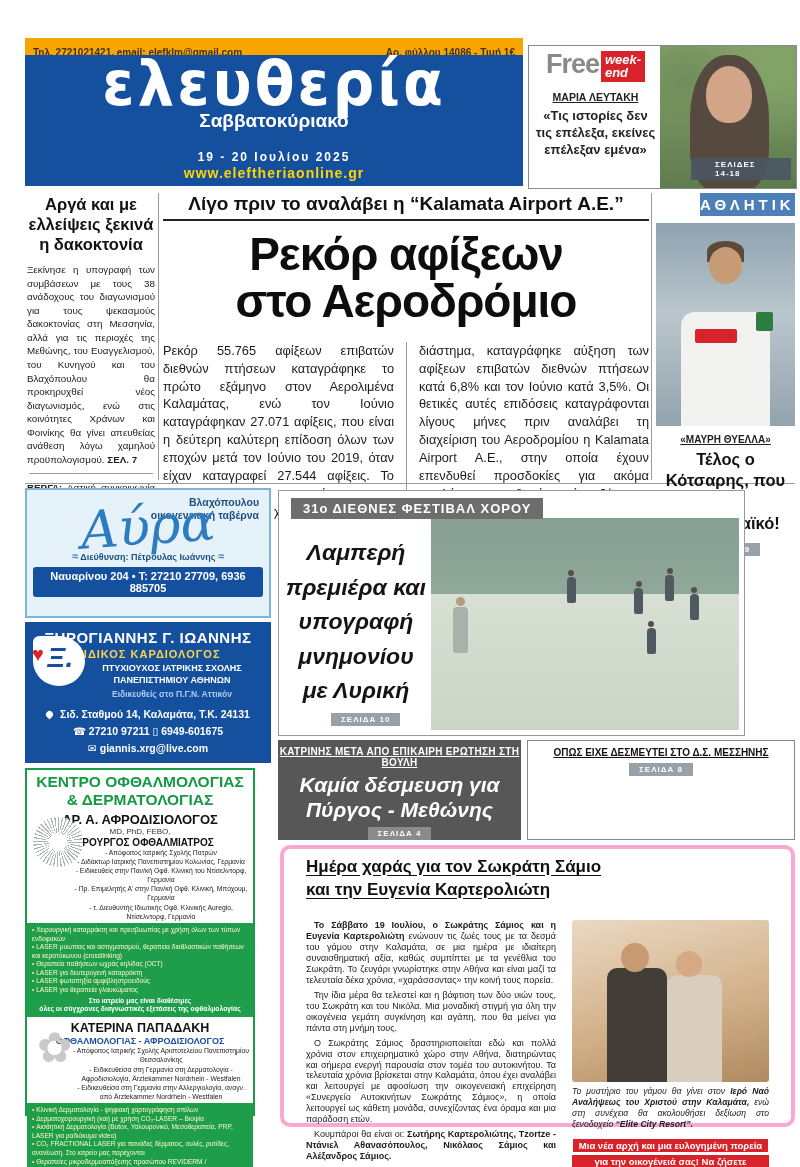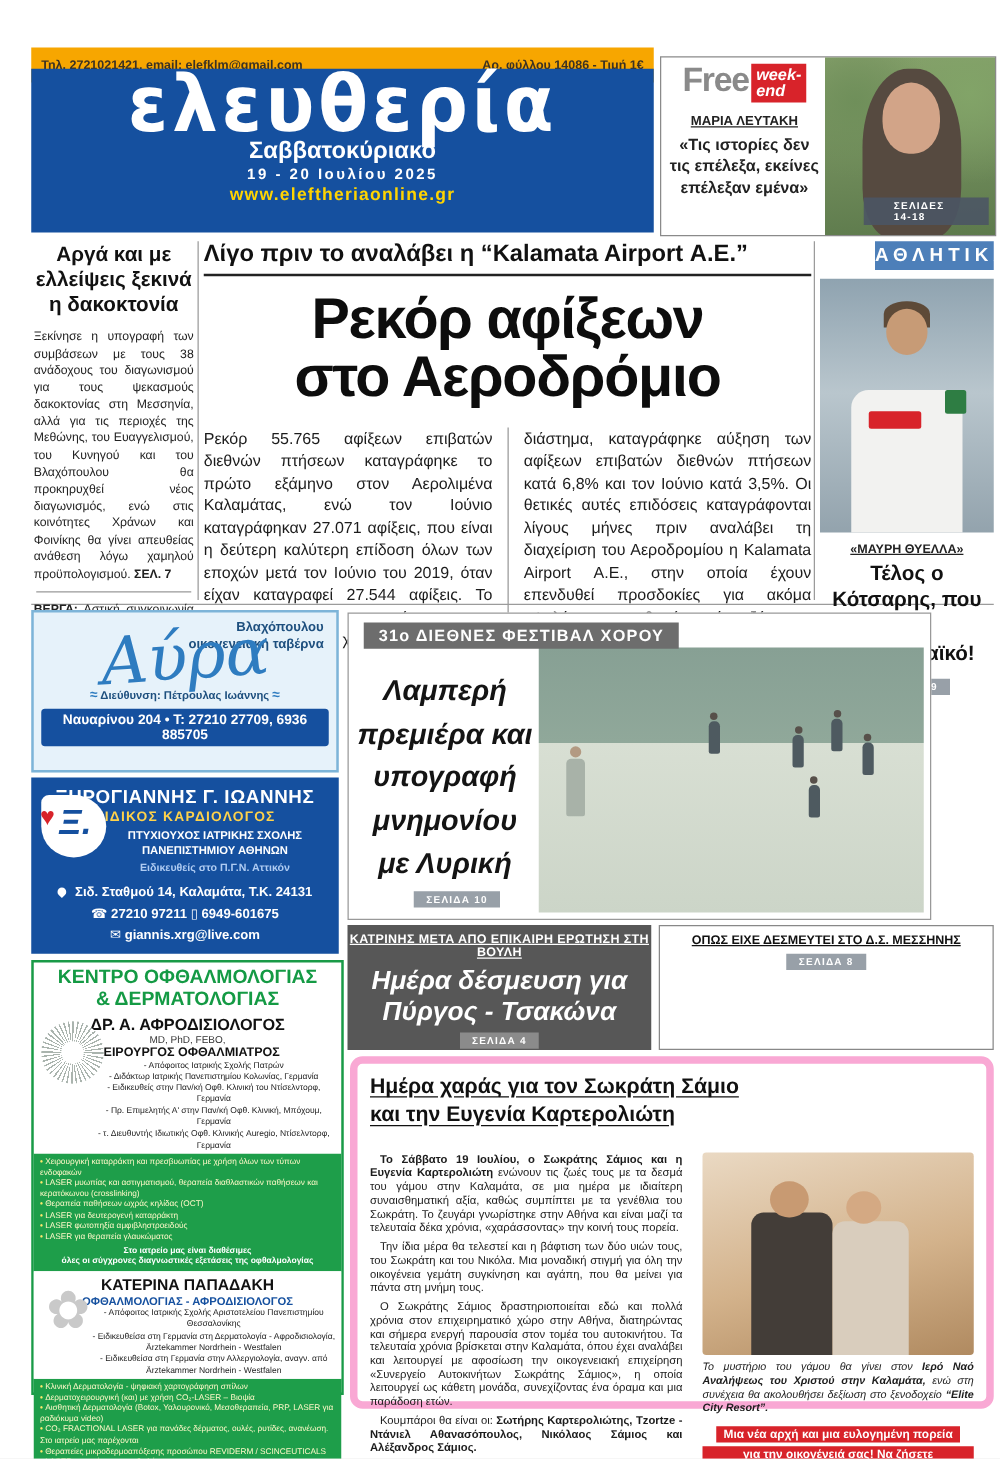--- a/index.html
+++ b/index.html
@@ -11,21 +11,21 @@
   .topbar{left:25px;top:38px;width:498px;height:17px;background:#f7a600;display:flex;
           justify-content:space-between;align-items:center;padding:14px 8px;box-sizing:border-box;
           font-size:10px;font-weight:bold;color:#3c3222;}
 
   
   .masthead{left:25px;top:55px;width:498px;height:131px;background:#15509f;display:flex;
             flex-direction:column;align-items:center;justify-content:flex-start;}
   .mast-logo{font-family:"DejaVu Sans",sans-serif;font-weight:bold;font-size:58px;color:#fff;
              letter-spacing:3px;line-height:1.05;margin-top:-2px;transform:scaleY(1.08);}
   .mast-ed{color:#fff;font-weight:bold;font-size:19px;margin-top:-4px;}
-  .mast-date{color:#fff;font-weight:bold;font-size:12px;letter-spacing:2px;margin-top:0;text-align:right;}
+  .mast-date{color:#fff;font-weight:bold;font-size:12px;letter-spacing:2px;margin-top:18px;text-align:right;}
   .mast-site{color:#ffd400;font-weight:bold;font-size:14px;letter-spacing:1px;margin-top:1px;}
 
   
   .fw{left:528px;top:45px;width:267px;height:142px;border:1px solid #8a8a8a;display:flex;background:#fff;}
   .fw-left{width:131px;padding:5px 4px 4px 6px;box-sizing:border-box;text-align:center;}
   .fw-brand{display:flex;align-items:flex-start;justify-content:center;gap:2px;}
   .fw-free{font-size:27px;font-weight:bold;color:#8a8a8a;letter-spacing:-1px;line-height:1;}
   .fw-red{background:#d8232a;color:#fff;font-weight:bold;font-style:italic;font-size:13px;
           line-height:1.0;padding:2px 4px 3px 4px;text-align:left;}
   .fw-name{font-size:10.5px;font-weight:bold;text-decoration:underline;margin-top:9px;color:#222;}
@@ -47,21 +47,21 @@
 
   
   .leftcol{left:27px;top:194px;width:128px;}
   .lc-title{font-size:16.5px;font-weight:bold;text-align:center;line-height:1.22;color:#111;}
   .lc-body{font-size:9.8px;text-align:justify;line-height:1.38;margin-top:9px;color:#222;}
   .lc-sep{border-top:1px solid #999;margin:7px 2px;}
   b.pg{white-space:nowrap;}
 
   
   .main{left:163px;top:193px;width:486px;}
-  .kicker{font-size:19px;font-weight:bold;color:#111;
+  .kicker{font-size:19px;font-weight:bold;text-align:center;color:#111;
           padding-bottom:4px;border-bottom:2px solid #222;}
   .headline{font-size:46px;font-weight:bold;text-align:center;line-height:1.03;color:#0d0d0d;
             margin-top:10px;letter-spacing:-1px;}
   .mcols{display:flex;margin-top:16px;}
   .mcol{width:50%;font-size:12.8px;text-align:justify;line-height:1.4;color:#1c1c1c;box-sizing:border-box;}
   .mcol+.mcol{border-left:1px solid #999;padding-left:12px;}
   .mcol:first-child{padding-right:12px;}
   .pageref{white-space:nowrap;font-weight:bold;}
   .redsq{display:inline-block;width:8px;height:8px;background:#c1121c;margin:0 4px 0 6px;}
 
@@ -130,43 +130,43 @@
   .gbox .bk{font-size:10px;font-weight:bold;text-decoration:underline;letter-spacing:0.3px;}
   .gbox .bt{font-style:italic;font-weight:bold;font-size:21px;line-height:1.2;margin-top:4px;}
   .gbox .pbadge{margin-top:4px;background:#8b8b8b;}
   .wbox{left:527px;top:740px;width:268px;height:100px;background:#fff;border:1px solid #888;
         color:#222;text-align:center;box-sizing:border-box;padding-top:6px;}
   .wbox .bk{font-size:10px;font-weight:bold;text-decoration:underline;color:#111;}
   .wbox .bt{font-style:italic;font-weight:bold;font-size:21px;line-height:1.2;margin-top:4px;color:#1a1a1a;}
   .wbox .pbadge{margin-top:5px;}
 
   
-  .clinic{left:25px;top:768px;width:250px;height:348px;border:2px solid #199a47;background:#fff;
+  .clinic{left:25px;top:768px;width:230px;height:348px;border:2px solid #199a47;background:#fff;
           box-sizing:border-box;font-size:7px;}
   .cl-head{color:#149a44;font-weight:bold;font-size:15.5px;text-align:center;line-height:1.15;padding-top:3px;}
   .cl-doc1{position:relative;padding:3px 4px 2px 4px;text-align:center;}
   .eyelogo{position:absolute;left:6px;top:8px;width:50px;height:50px;border-radius:50%;
            background:repeating-conic-gradient(#aab4ae 0deg 3deg,#fff 3deg 9deg);}
   .eyelogo::after{content:"";position:absolute;inset:32%;background:#fff;border-radius:50%;}
   .cl-name{font-size:13px;font-weight:bold;color:#111;}
   .cl-md{font-size:8px;color:#333;}
   .cl-role{font-size:10px;font-weight:bold;color:#111;margin-top:1px;}
   .cl-cred{font-size:6.8px;color:#222;line-height:1.35;padding-left:42px;}
   .cl-green{background:#1e9e4a;color:#fff9c8;padding:3px 5px;line-height:1.3;}
   .cl-green .svc{font-size:6.6px;}
   .cl-green .svc::before{content:"• ";color:#ffe96b;font-weight:bold;}
   .cl-note{color:#ffffff;font-weight:bold;text-align:center;font-size:6.8px;margin-top:2px;}
   .cl-doc2{position:relative;padding:4px 4px 2px 4px;text-align:center;background:#fff;}
   .orchid{position:absolute;left:10px;top:10px;font-size:42px;color:#c9c9c9;line-height:1;}
   .cl-name2{font-size:12.5px;font-weight:bold;color:#111;}
   .cl-role2{font-size:9px;font-weight:bold;color:#15509f;margin-top:1px;}
 
   
-  .wed{left:280px;top:845px;width:515px;height:282px;border:6px solid #f9a8d4;border-radius:10px;
-       background:#fff;box-sizing:border-box;padding:7px 10px;}
+  .wed{left:280px;top:845px;width:515px;height:282px;border:4px solid #f9a8d4;border-radius:10px;
+       background:#fff;box-sizing:border-box;padding:7px 22px;}
   .wed-title{font-size:17px;font-weight:bold;color:#111;line-height:1.35;}
   .wed-title span{text-decoration:underline;text-underline-offset:3px;}
   .wed-flex{display:flex;gap:16px;margin-top:18px;}
   .wed-text{width:250px;font-size:9px;line-height:1.22;text-align:justify;color:#1c1c1c;}
   .wed-text p{margin:0 0 4px 0;text-indent:8px;}
   .wed-right{flex:1;display:flex;flex-direction:column;}
   .wed-photo{position:relative;height:162px;background:
       linear-gradient(165deg,#ead9c3 0%,#d3b28b 55%,#b08a60 100%);border-radius:3px;overflow:hidden;}
   .wp-groom{position:absolute;left:18%;top:30%;width:30%;height:75%;background:#433d38;border-radius:10px 10px 0 0;}
   .wp-bride{position:absolute;left:48%;top:34%;width:28%;height:72%;background:#d9cdbd;border-radius:10px 10px 0 0;}
@@ -299,21 +299,21 @@
     <div class="cd-line first">
       <span class="pin"></span>
       <span>Σιδ. Σταθμού 14, Καλαμάτα, Τ.Κ. 24131</span>
     </div>
     <div class="cd-line">☎ 27210 97211    ▯ 6949-601675</div>
     <div class="cd-line">✉ giannis.xrg@live.com</div>
   </div>
 
   <div class="abs gbox">
     <div class="bk">ΚΑΤΡΙΝΗΣ ΜΕΤΑ ΑΠΟ ΕΠΙΚΑΙΡΗ ΕΡΩΤΗΣΗ ΣΤΗ ΒΟΥΛΗ</div>
-    <div class="bt">Ημέρα δέσμευση για Πύργος - Τσακώνα</div>
+    <div class="bt">Καμία δέσμευση για Πύργος - Μεθώνης</div>
     <div class="pbadge">ΣΕΛΙΔΑ 4</div>
   </div>
 
   <div class="abs wbox">
     <div class="bk">ΟΠΩΣ ΕΙΧΕ ΔΕΣΜΕΥΤΕΙ ΣΤΟ Δ.Σ. ΜΕΣΣΗΝΗΣ</div>
     <div class="pbadge">ΣΕΛΙΔΑ 8</div>
   </div>
 
   <div class="abs clinic">
     <div class="cl-head">

